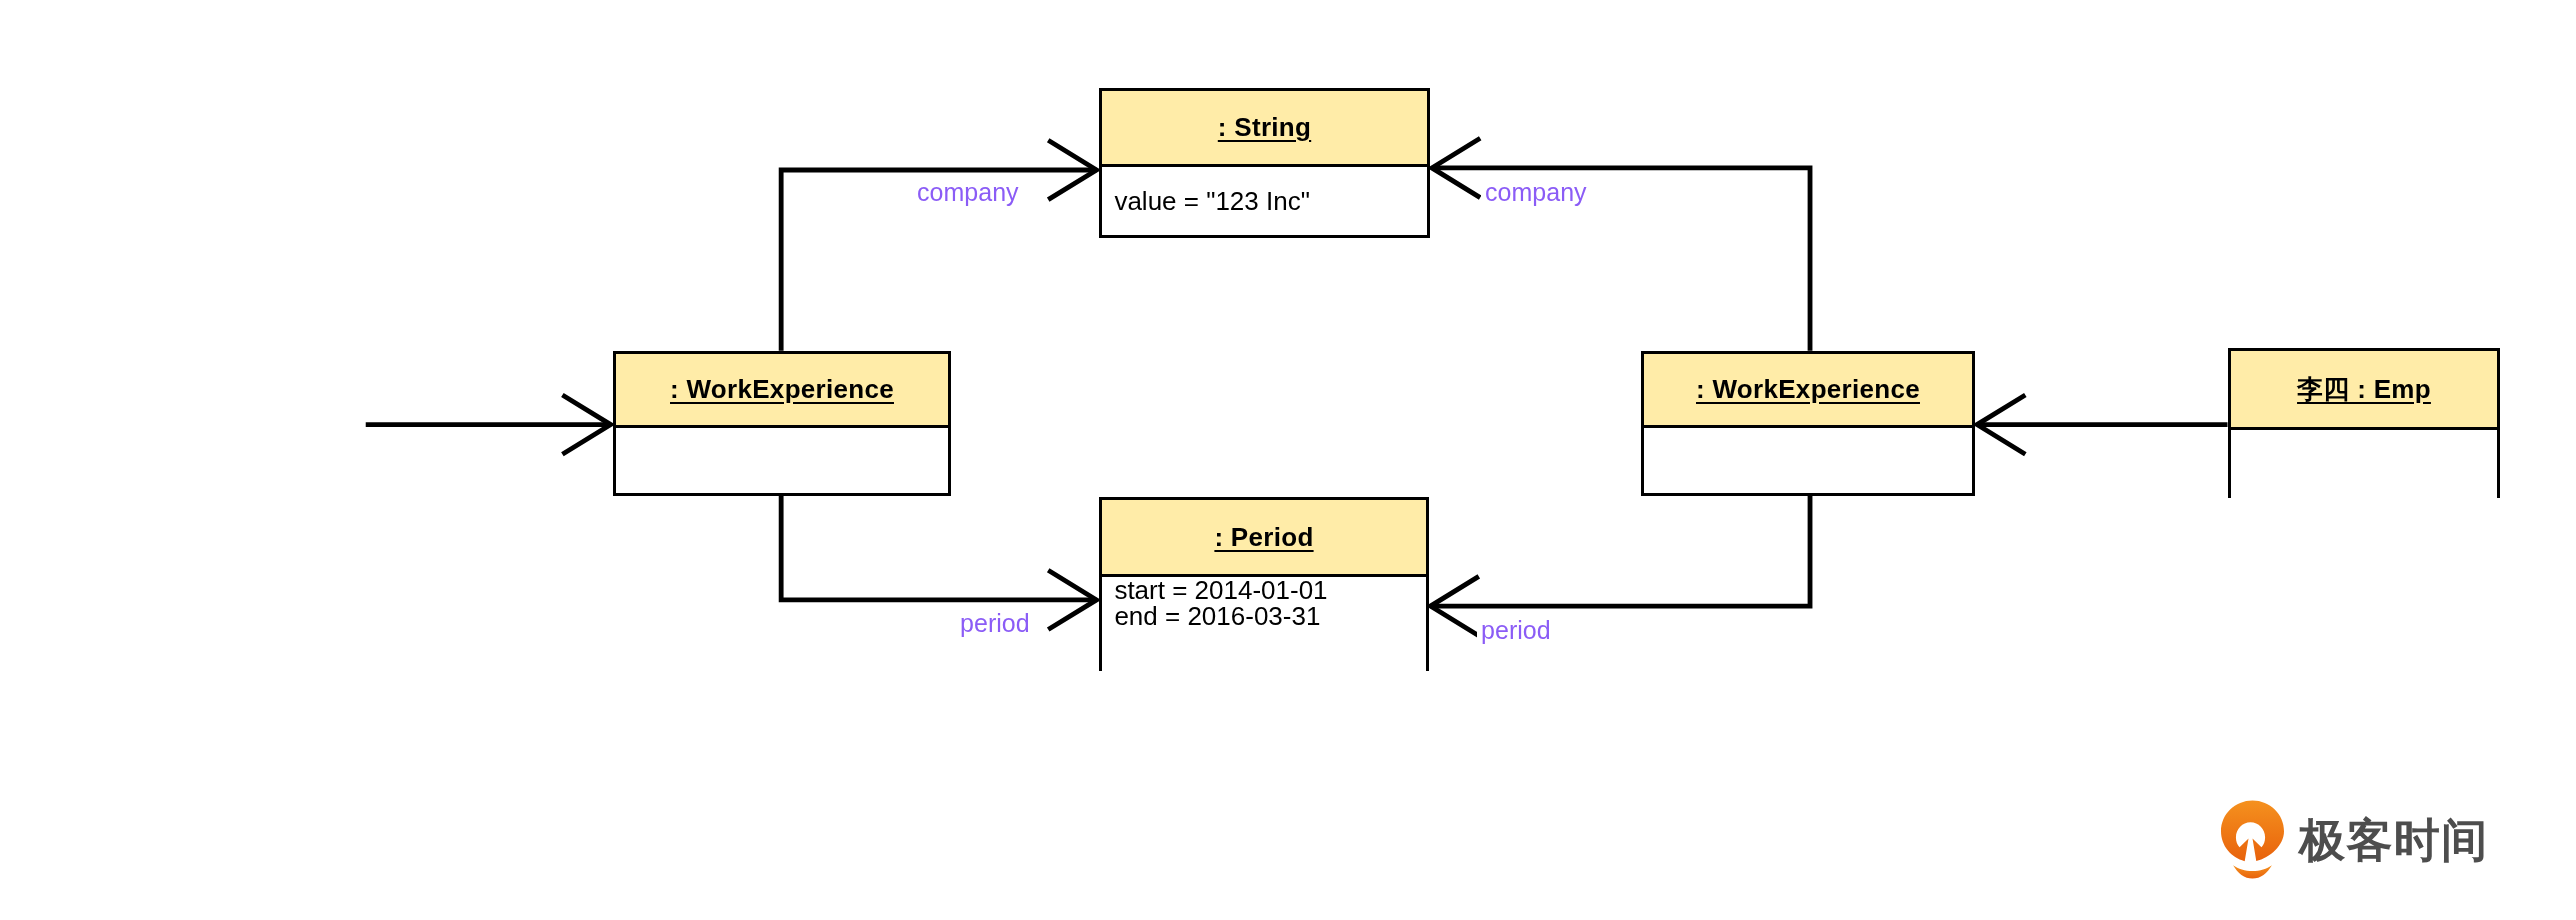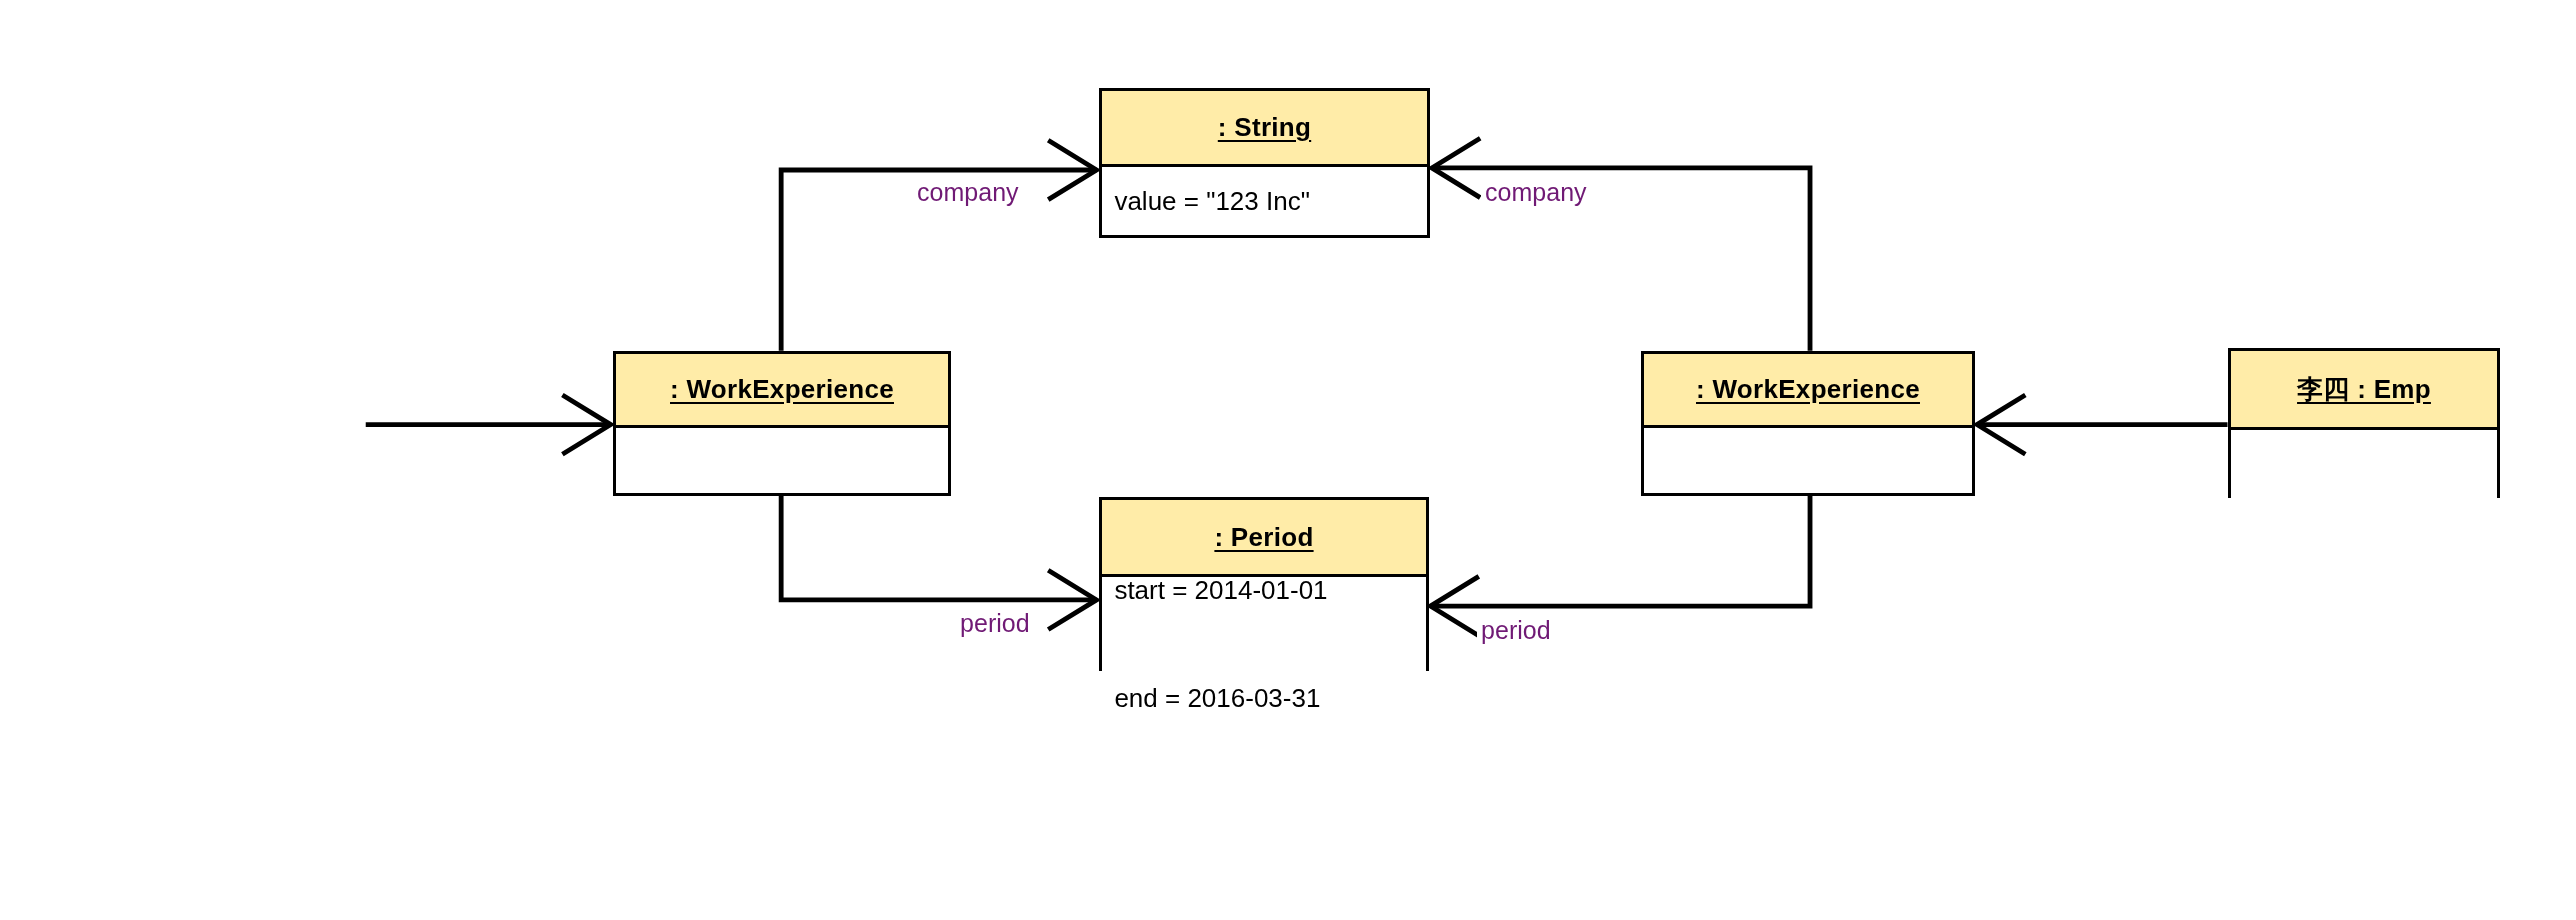--- a/index.html
+++ b/index.html
@@ -58,21 +58,21 @@
   }
   .obj-attr {
     font-size: 26px;
     color: #000000;
     white-space: nowrap;
     line-height: 1.0;
   }
   .edge-label {
     position: absolute;
     font-size: 25px;
-    color: #701a75;
+    color: #8b5cf6;
     white-space: nowrap;
     background: #ffffff;
     padding: 0 4.1px;
   }
   #brand-logo {
     position: absolute;
     display: flex;
     align-items: center;
     gap: 15px;
   }
@@ -139,21 +139,21 @@
     </div>
     <div class="obj-body" style="height:67px;">
       <div class="obj-attr">value = "123 Inc"</div>
     </div>
   </div>
 
   <div class="obj-box" style="left:1099px; top:497px; width:330px; height:174px;">
     <div class="obj-header" style="height:77px;">
       <span class="obj-title">: Period</span>
     </div>
-    <div class="obj-body" style="height:134px; justify-content:space-between;">
+    <div class="obj-body" style="height:134px; justify-content:flex-start;">
       <div class="obj-attr">start = 2014-01-01</div>
       <div class="obj-attr">end = 2016-03-31</div>
     </div>
   </div>
 
   <div class="obj-box" style="left:1641px; top:351px; width:334px; height:145px;">
     <div class="obj-header" style="height:74px;">
       <span class="obj-title">: WorkExperience</span>
     </div>
     <div class="obj-body" style="height:64px;"></div>
@@ -167,15 +167,28 @@
   </div>
 
   <div class="edge-label" style="left:913px; top:178px;">company</div>
 
   <div class="edge-label" style="left:1481px; top:178px;">company</div>
 
   <div class="edge-label" style="left:956px; top:609px;">period</div>
 
   <div class="edge-label" style="left:1477px; top:616px;">period</div>
 
+  <div id="brand-logo" style="left:2221px; top:800px;">
+    <svg id="brand-mark" viewBox="0 0 92 114" xmlns="http://www.w3.org/2000/svg">
+      <defs>
+        <linearGradient id="g1" x1="0" y1="0" x2="0" y2="1">
+          <stop offset="0%" stop-color="#F5911E"></stop>
+          <stop offset="100%" stop-color="#E8620C"></stop>
+        </linearGradient>
+      </defs>
+      <path fill="url(#g1)" d="M46 0C20.6 0 0 20.1 0 45c0 21 14.7 38.7 34.6 43.6l5.6-33.2-13.1 12.9c-3.3-3.8-5.3-8.8-5.3-14.4 0-12.2 9.5-22.1 21.3-22.1S64.4 41.7 64.4 53.9c0 5.6-2 10.6-5.3 14.4L46 55.4l5.5 33.1C71.4 83.6 92 66 92 45 92 20.1 71.4 0 46 0z"></path>
+      <path fill="url(#g1)" d="M46 103c-10.9 0-20.9-3.2-28.3-8.5C24.3 106.2 34.3 114 46 114s21.7-7.8 28.3-19.5C66.9 99.8 56.9 103 46 103z"></path>
+    </svg>
+    <span id="brand-text">极客时间</span>
+  </div>
 
 </div>
 
 
 </body></html>

